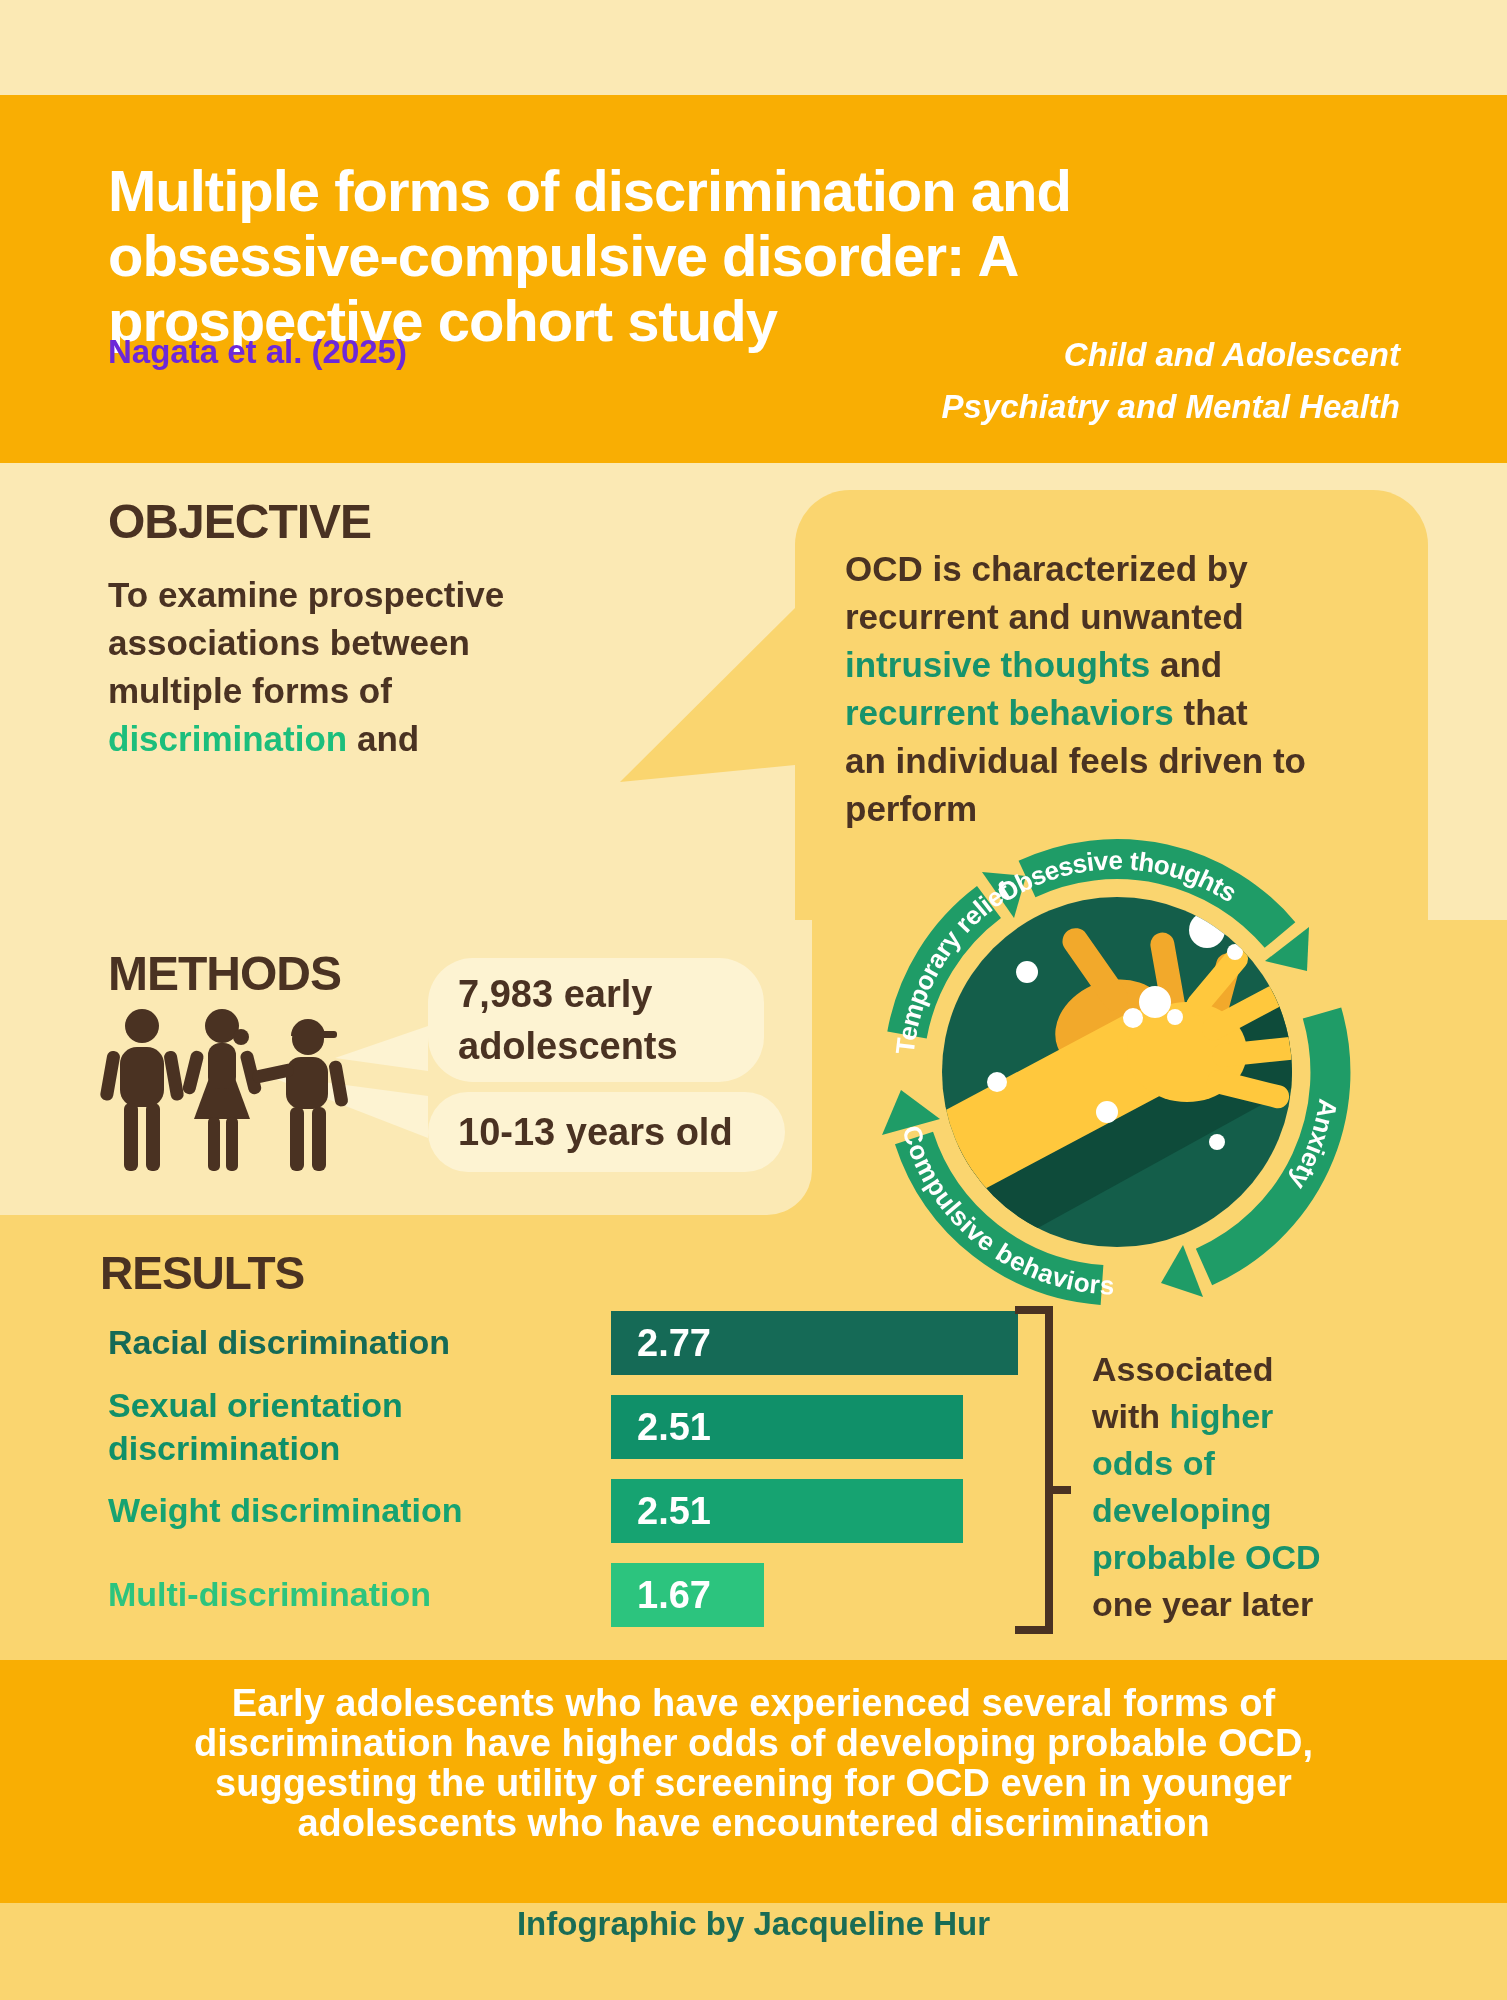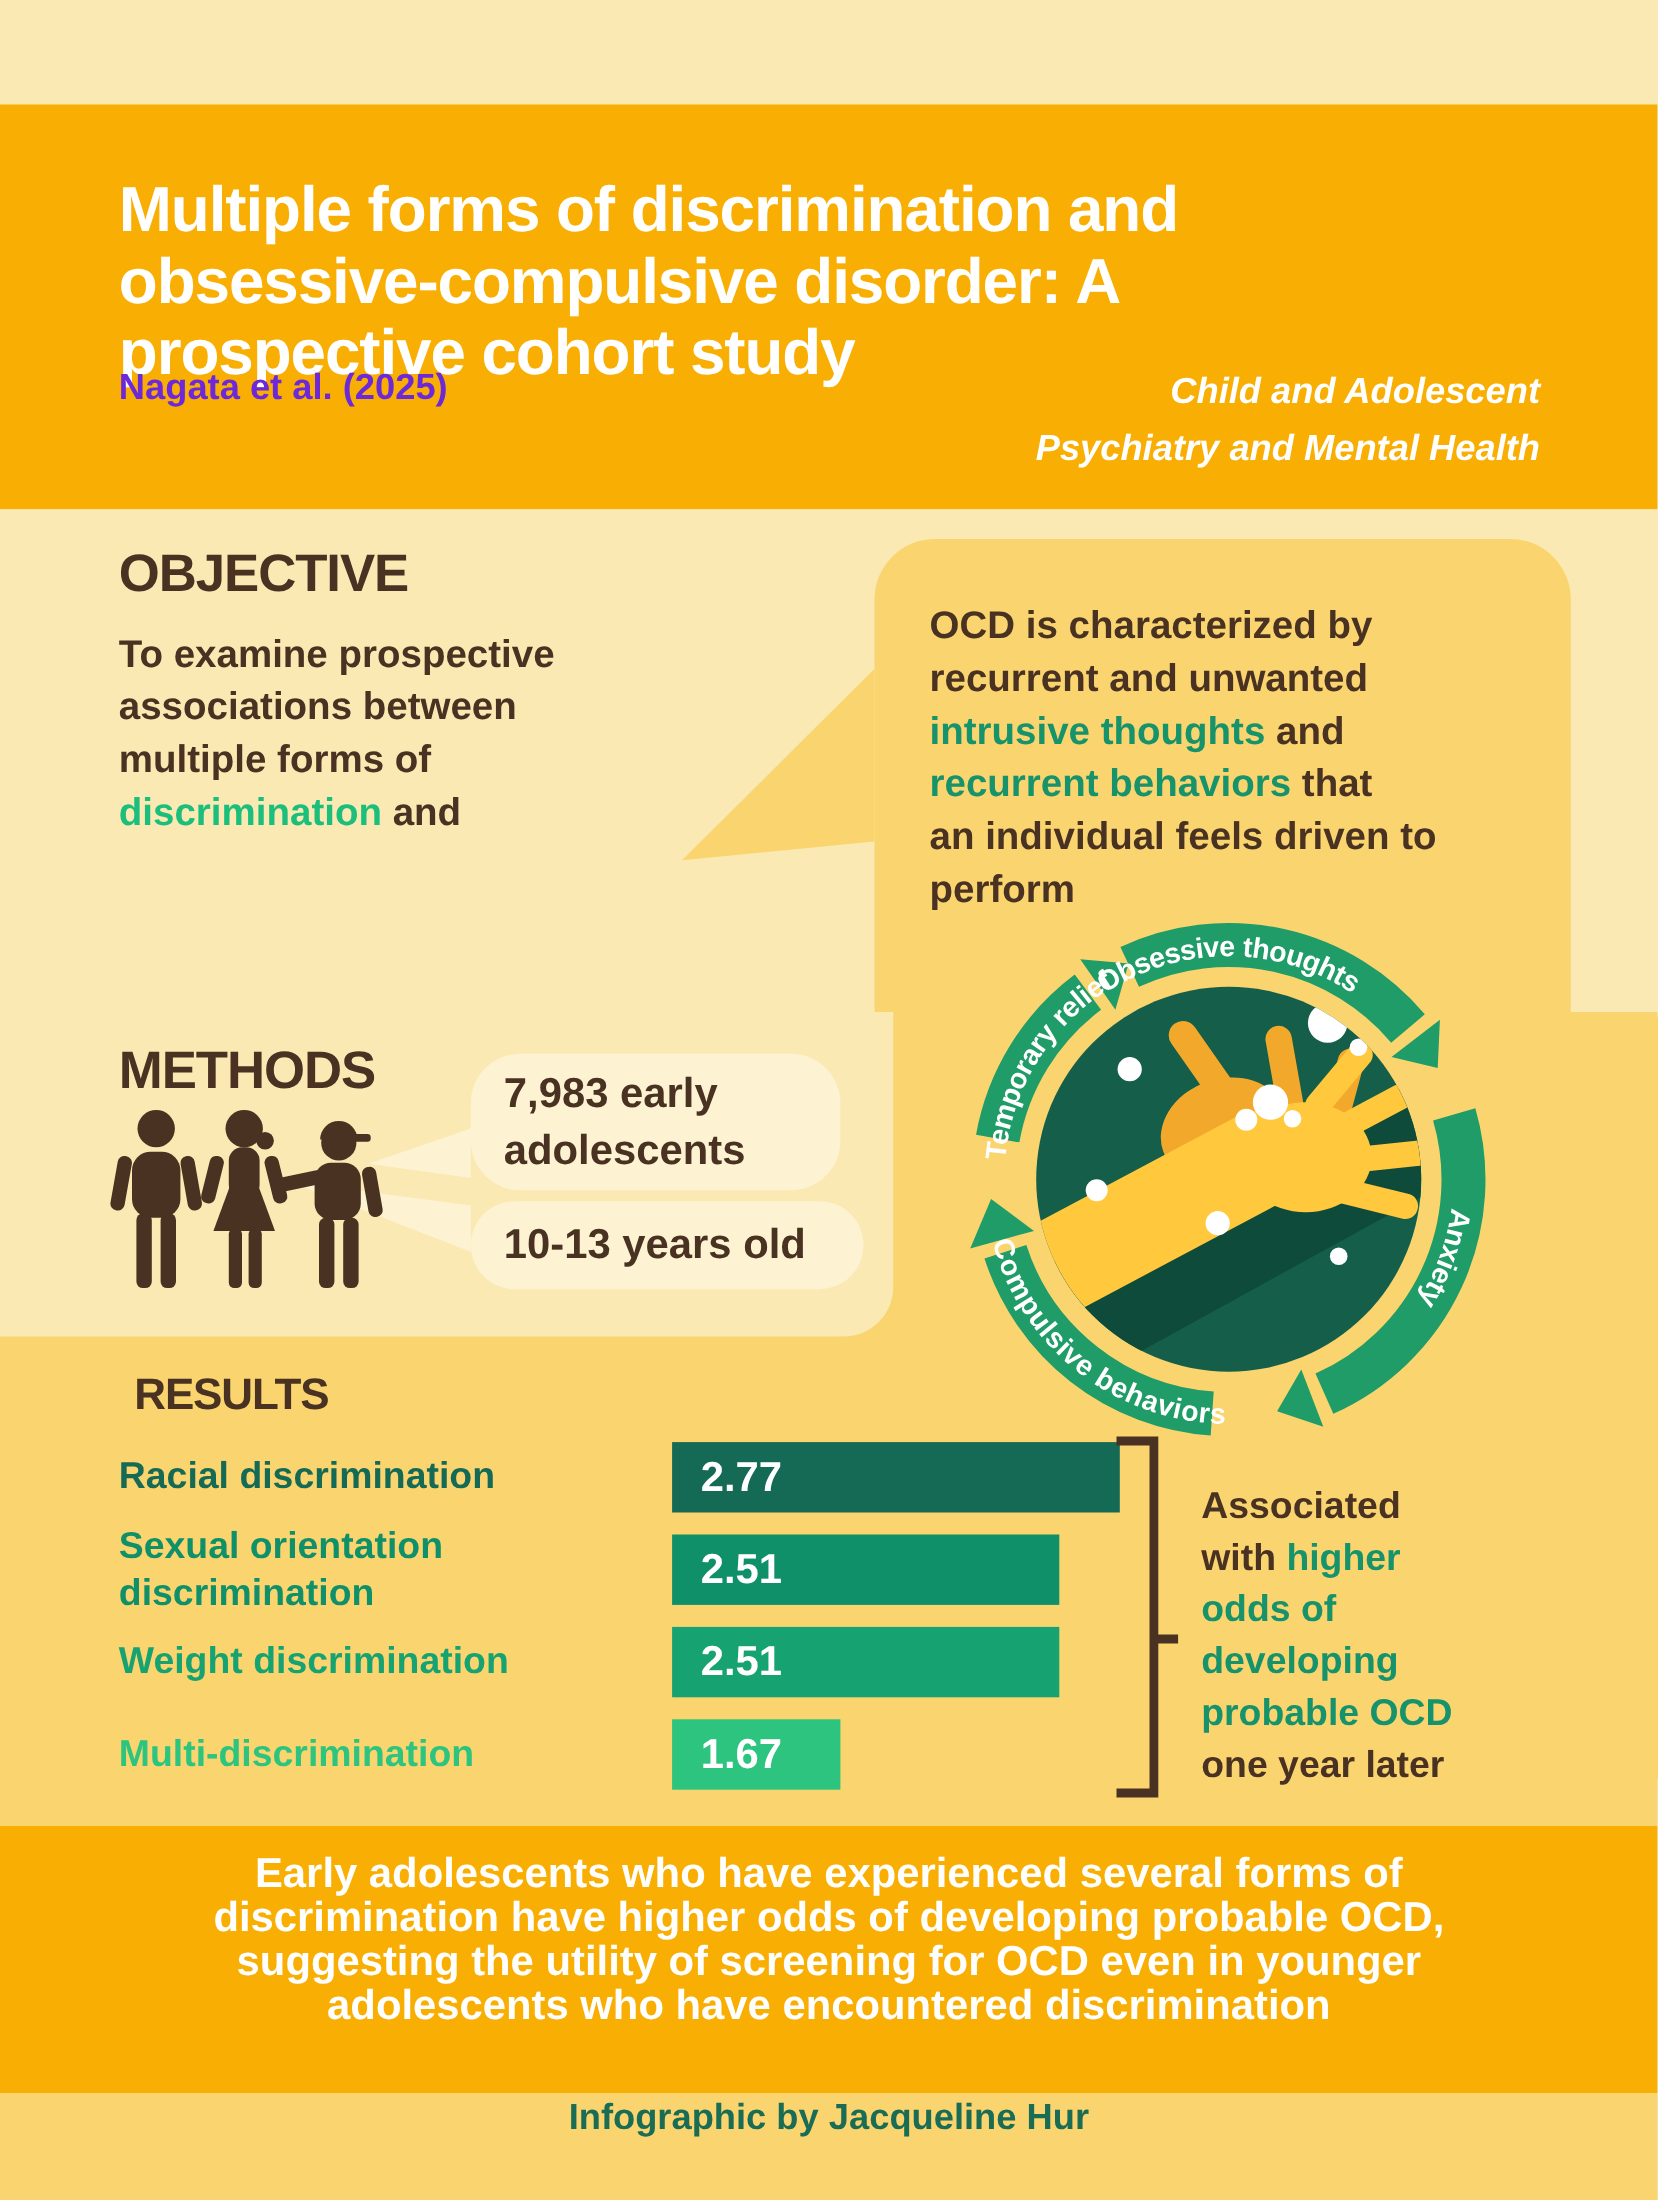--- a/index.html
+++ b/index.html
@@ -24,21 +24,21 @@
 
   .title{left:108px;top:119px;width:1320px;color:#fff;font-size:58px;font-weight:800;
     line-height:65px;letter-spacing:-1px;white-space:pre-line;}
   .byline{left:108px;top:333px;color:#6d28d9;font-size:33px;font-weight:700;}
   .journal{right:107px;top:329px;width:700px;color:#fff;font-size:33px;font-weight:700;
     font-style:italic;text-align:right;line-height:52px;white-space:pre-line;}
 
   .sec-heading{color:var(--brown);font-size:48px;font-weight:900;letter-spacing:-1px;}
   .objective-heading{left:108px;top:494px;}
   .methods-heading{left:108px;top:946px;}
-  .results-heading{left:122px;top:1246px;font-size:40px;}
+  .results-heading{left:100px;top:1246px;font-size:46px;}
 
   .objective-text{left:108px;top:571px;width:520px;font-size:35px;font-weight:700;
     line-height:48px;white-space:pre-line;}
   .bubble-text{left:845px;top:545px;width:560px;font-size:35px;font-weight:700;
     line-height:48px;white-space:pre-line;}
   .seg-brown{color:var(--brown);}
   .seg-green{color:var(--green);}
   .seg-teal{color:var(--teal);}
 
   .m-bubble{background:var(--creamlight);color:var(--brown);font-weight:700;

